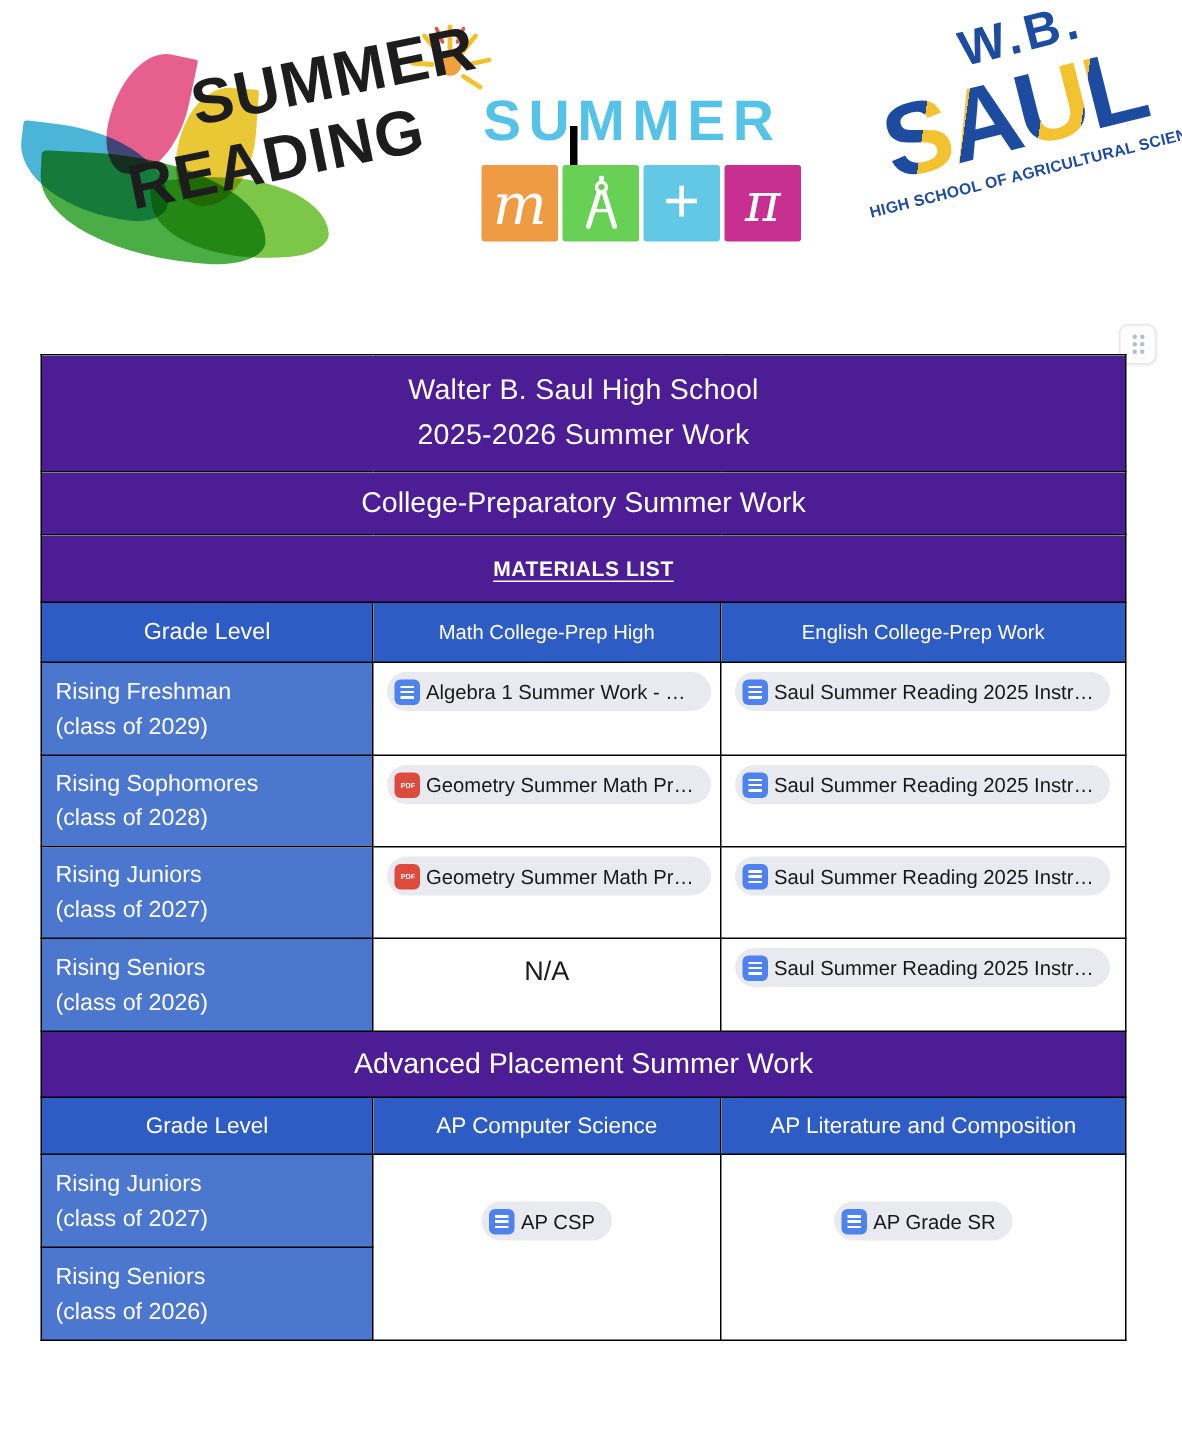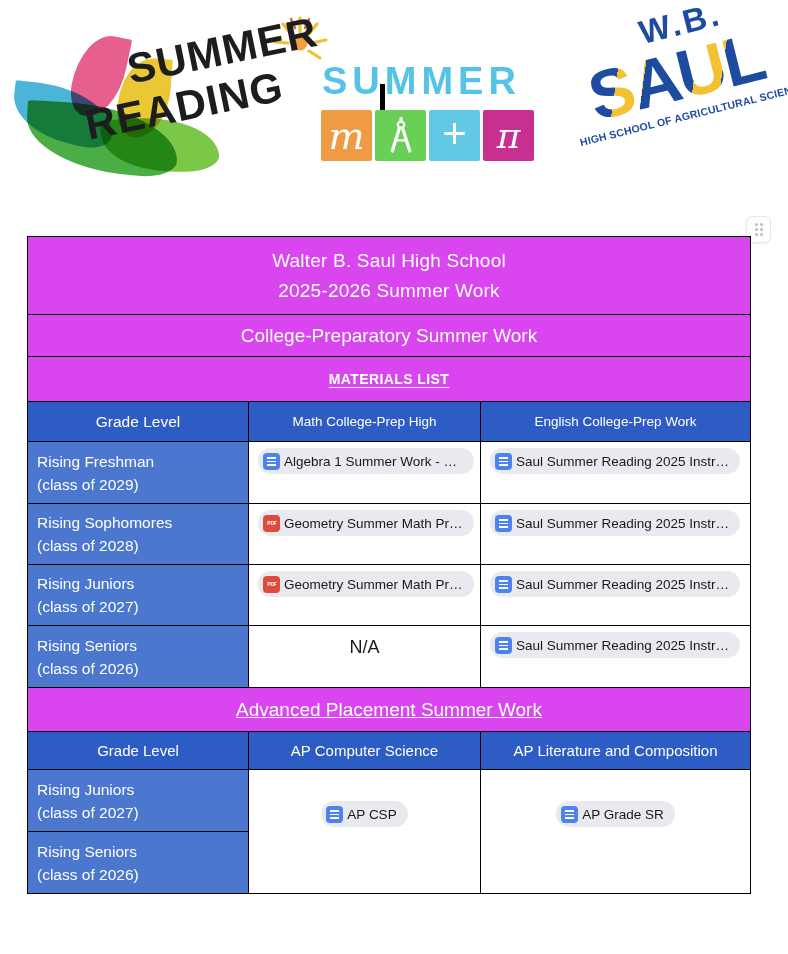--- a/index.html
+++ b/index.html
@@ -43,21 +43,21 @@
 
   
   .drag-handle { position:absolute; left:746px; top:216px; width:25px; height:27px; background:#fdfdfd; border:1px solid #e7e7e7; border-radius:6px; box-shadow:0 1px 2px rgba(0,0,0,.07); display:flex; align-items:center; justify-content:center; cursor:grab; }
   .dots { position:relative; width:3px; height:3px; margin-right:5px; margin-bottom:10px; background:#b9bdc4; border-radius:50%;
           box-shadow:5px 0 0 #b9bdc4, 0 5px 0 #b9bdc4, 5px 5px 0 #b9bdc4, 0 10px 0 #b9bdc4, 5px 10px 0 #b9bdc4; }
 
   
   table.work-table { position:absolute; left:27px; top:236px; width:723px; border-collapse:collapse; table-layout:fixed; border:1.5px solid #000; }
   .work-table td, .work-table th { border:1px solid #000; overflow:hidden; }
 
-  .navy { background:#d946ef; color:#fff; text-align:center; }
+  .navy { background:#4c1d95; color:#fff; text-align:center; }
   .row-title td { height:78px; }
   .title-line { font-size:19px; font-weight:500; line-height:30px; letter-spacing:0.2px; }
   .row-section td { height:42px; }
   .section-line { font-size:19px; font-weight:500; }
   .row-materials td { height:45px; }
   .materials-line { font-size:14px; font-weight:700; text-decoration:underline; text-underline-offset:3px; letter-spacing:0.4px; }
 
   .row-headers th { background:#2E5CC5; color:#fff; font-weight:500; height:40px; text-align:center; }
   .hdr-lg { font-size:15.5px; }
   .hdr-sm { font-size:13.5px; }
@@ -71,21 +71,21 @@
   .chip-label { font-size:13.5px; color:#17181a; overflow:hidden; text-overflow:ellipsis; }
 
   .doc-icon { width:17px; height:17px; background:#4E82EE; border-radius:4px; position:relative; flex:0 0 auto; }
   .doc-icon::before { content:""; position:absolute; left:4px; right:4px; top:4.5px; height:9px;
                       background:repeating-linear-gradient(to bottom,#fff 0 1.7px,transparent 1.7px 3.6px); }
   .pdf-icon { width:17px; height:17px; background:#DD4B3E; border-radius:4px; display:flex; align-items:center; justify-content:center; flex:0 0 auto; }
   .pdf-label { font-size:8px; font-weight:700; color:#fff; transform:scale(0.6); letter-spacing:0; }
 
   .na-cell { background:#fff; text-align:center; vertical-align:top; padding-top:11px; font-size:18px; color:#1a1a1a; }
 
-  .row-ap-section td { height:44px;text-decoration:underline; }
+  .row-ap-section td { height:44px; }
   .row-ap-headers th { background:#2E5CC5; color:#fff; font-weight:500; height:38px; text-align:center; font-size:15px; }
   .ap-chip-cell { background:#fff; text-align:center; vertical-align:top; padding-top:31px; }
 </style>
 </head>
 <body>
 
 <div class="logo-band">
 
   <div class="sr-logo">
     <div class="sr-leaf teal"></div>

